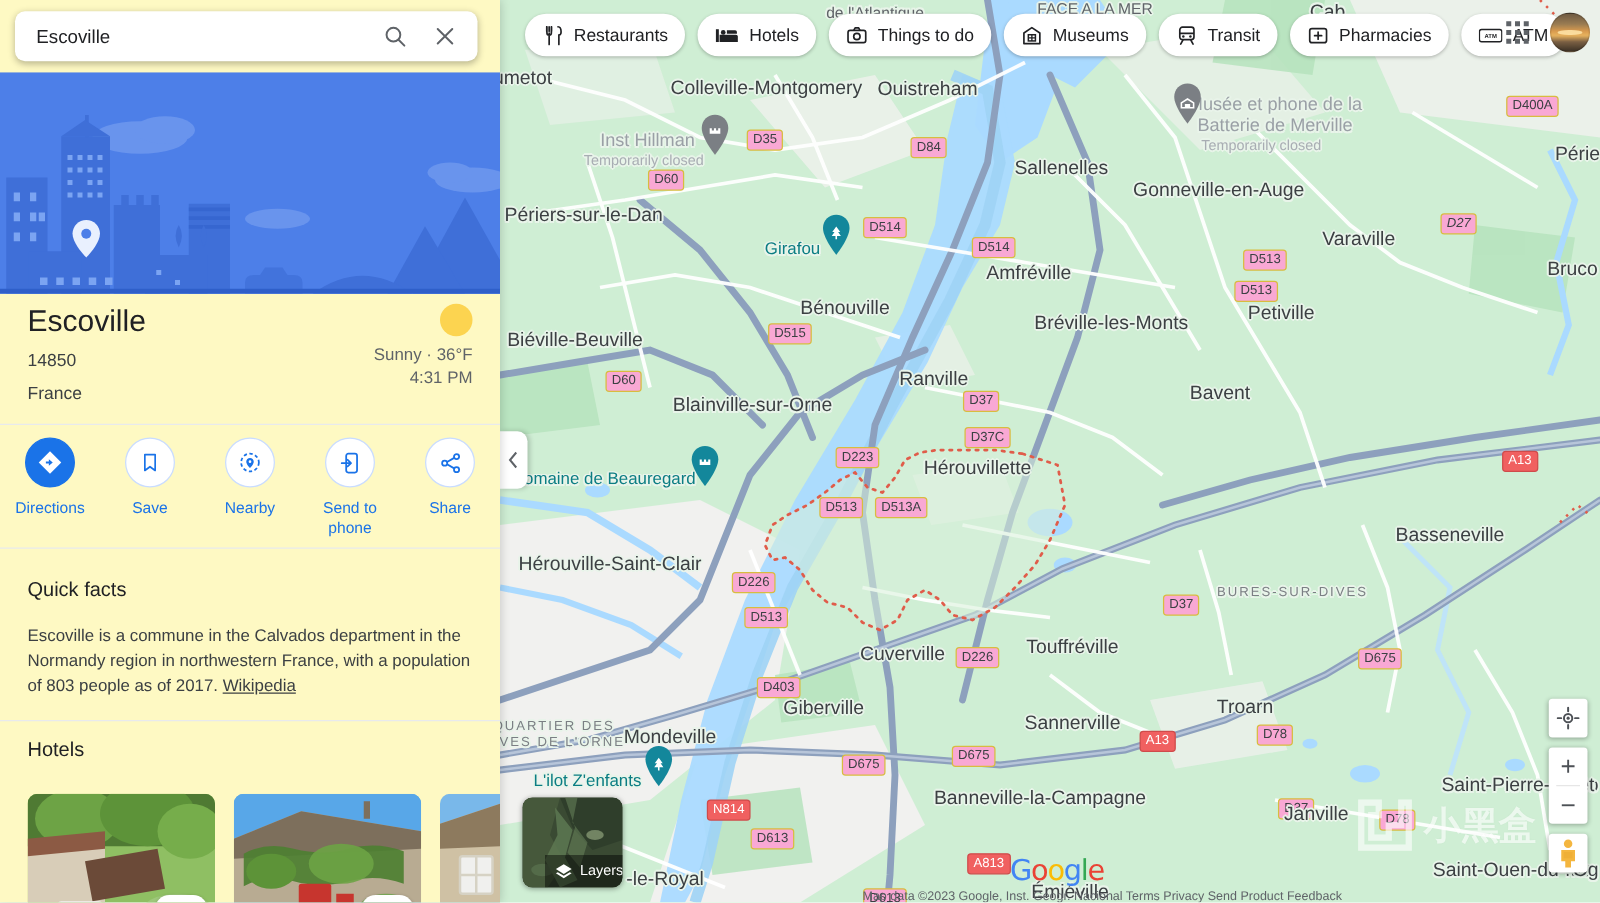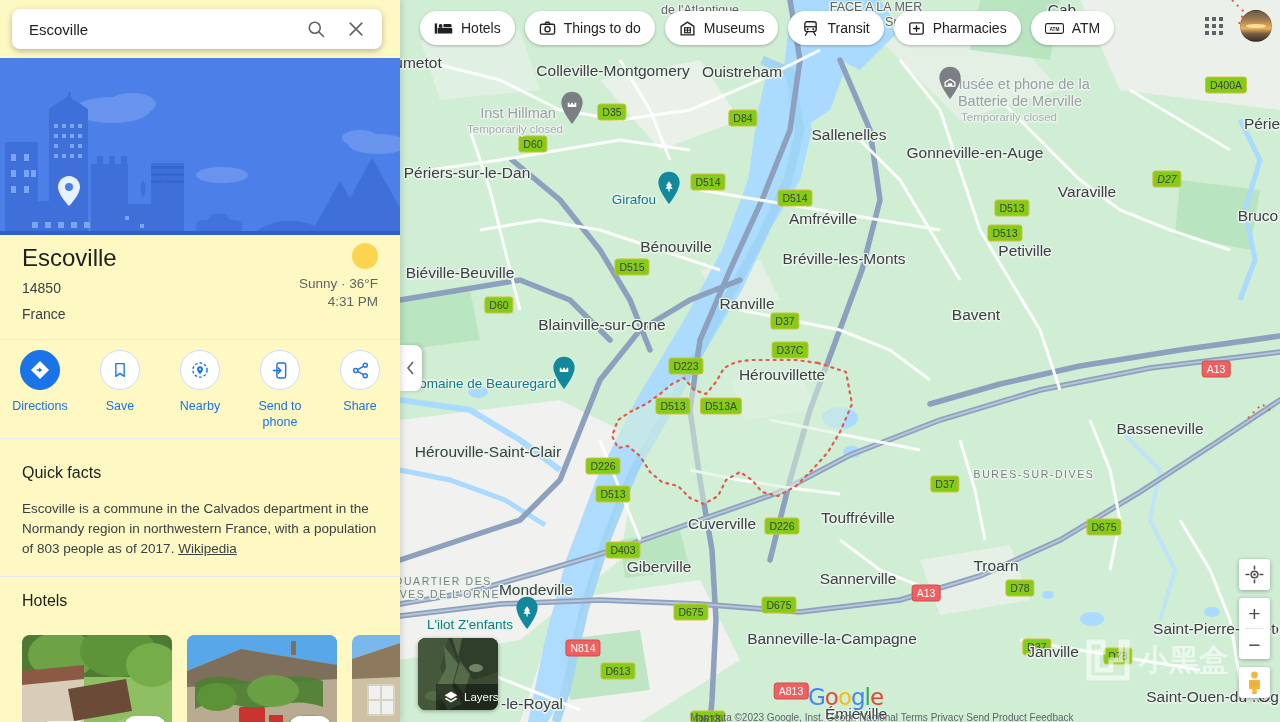--- a/index.html
+++ b/index.html
@@ -35,21 +35,21 @@
     font-size: 10.5px; color: #7b7f84; letter-spacing: 1.6px; font-weight: 400;
   }
   .mlabel.poi { color: #0b7d83; font-size: 13.5px; }
   .mlabel.greyed { color: #9aa0a6; }
   .mlabel.closed { font-size: 11.5px; color: #a8adb3; }
 
   
   .shield {
     position: absolute;
     transform: translate(-50%, -50%);
-    background: #84cc16;
+    background: #f9a8d4;
     border: 1px solid #d8bc3f;
     border-radius: 3px;
     color: #3c4043;
     font-size: 10.5px;
     padding: 0px 4px 1px;
     line-height: 14px;
     white-space: nowrap;
     pointer-events: none;
   }
   .shield.hwy { background: #f06060; border-color: #cf4b4b; color: #fff; }
@@ -415,21 +415,21 @@
         <div class="mlabel closed" style="left: 1009px; top: 117px;">Temporarily closed</div>
         <div class="mlabel big" style="left: 975px; top: 153px;">Gonneville-en-Auge</div>
         <div class="mlabel big" style="left: 1262px; top: 124px;">Périe</div>
         <div class="mlabel big" style="left: 467px; top: 173px;">Périers-sur-le-Dan</div>
         <div class="mlabel big" style="left: 1087px; top: 192px;">Varaville</div>
         <div class="mlabel big" style="left: 1258px; top: 216px;">Bruco</div>
         <div class="mlabel poi" style="left: 634px; top: 199px;">Girafou</div>
         <div class="mlabel big" style="left: 823px; top: 219px;">Amfréville</div>
         <div class="mlabel big" style="left: 1025px; top: 251px;">Petiville</div>
         <div class="mlabel big" style="left: 676px; top: 247px;">Bénouville</div>
-        <div class="mlabel big" style="left: 844px; top: 259px; text-align: right;">Bréville-les-Monts</div>
+        <div class="mlabel big" style="left: 889px; top: 259px; text-align: right;">Bréville-les-Monts</div>
         <div class="mlabel big" style="left: 460px; top: 273px;">Biéville-Beuville</div>
         <div class="mlabel big" style="left: 747px; top: 304px;">Ranville</div>
         <div class="mlabel big" style="left: 976px; top: 315px;">Bavent</div>
         <div class="mlabel big" style="left: 602px; top: 325px;">Blainville-sur-Orne</div>
         <div class="mlabel big" style="left: 782px; top: 375px;">Hérouvillette</div>
         <div class="mlabel poi" style="left: 483px; top: 383px;">Domaine de Beauregard</div>
         <div class="mlabel big" style="left: 1160px; top: 429px;">Basseneville</div>
         <div class="mlabel big" style="left: 488px; top: 452px;">Hérouville-Saint-Clair</div>
         <div class="mlabel hood" style="left: 1034px; top: 474px;">BURES-SUR-DIVES</div>
         <div class="mlabel big" style="left: 858px; top: 518px;">Touffréville</div>
@@ -484,20 +484,29 @@
 
     <div id="watermark">
       <svg width="46" height="44" viewBox="0 0 46 44">
         <path d="M4 4 L18 4 L18 14 L12 14 L12 32 L26 32 L26 22 L36 22 L36 4 L42 4 L42 40 L4 40 Z" fill="none" stroke="#ffffff" stroke-width="5" stroke-linejoin="miter"></path>
       </svg>
       <div class="wmtext">小黑盒</div>
     </div>
   </div>
 
   <div id="chipbar">
+      <div class="chip">
+        <span>
+          <svg width="17" height="17" viewBox="0 0 24 24">
+            <path d="M5 2 v7 a2.5 2.5 0 0 0 5 0 V2 M7.5 9 V22 M4.8 2 v5 M7.5 2 v5 M10.2 2 v5" fill="none" stroke="#202124" stroke-width="1.9" stroke-linecap="round"></path>
+            <path d="M17.5 2 c2.5 0 3.5 3 3.5 6 c0 2.5 -1.5 3.5 -2.5 3.5 V22" fill="none" stroke="#202124" stroke-width="1.9" stroke-linecap="round"></path>
+          </svg>
+        </span>
+        <span>Restaurants</span>
+      </div>
       <div class="chip">
         <span>
           <svg width="19" height="17" viewBox="0 0 26 22">
             <rect x="1" y="4" width="3.2" height="14" fill="#202124"></rect>
             <path d="M5 10 h18 a2 2 0 0 1 2 2 v6 h-20 Z" fill="#202124"></path>
             <circle cx="9" cy="7.5" r="2.6" fill="#202124"></circle>
             <path d="M13 5 h9 a2 2 0 0 1 2 2 v2 h-11 Z" fill="#202124"></path>
           </svg>
         </span>
         <span>Hotels</span>

